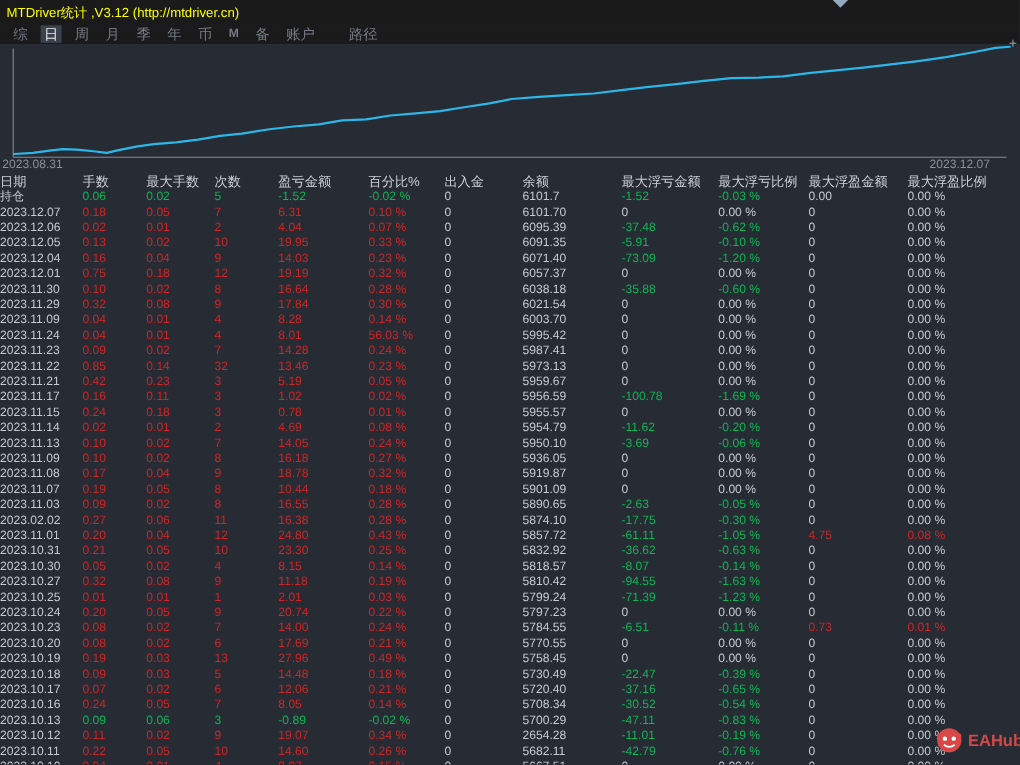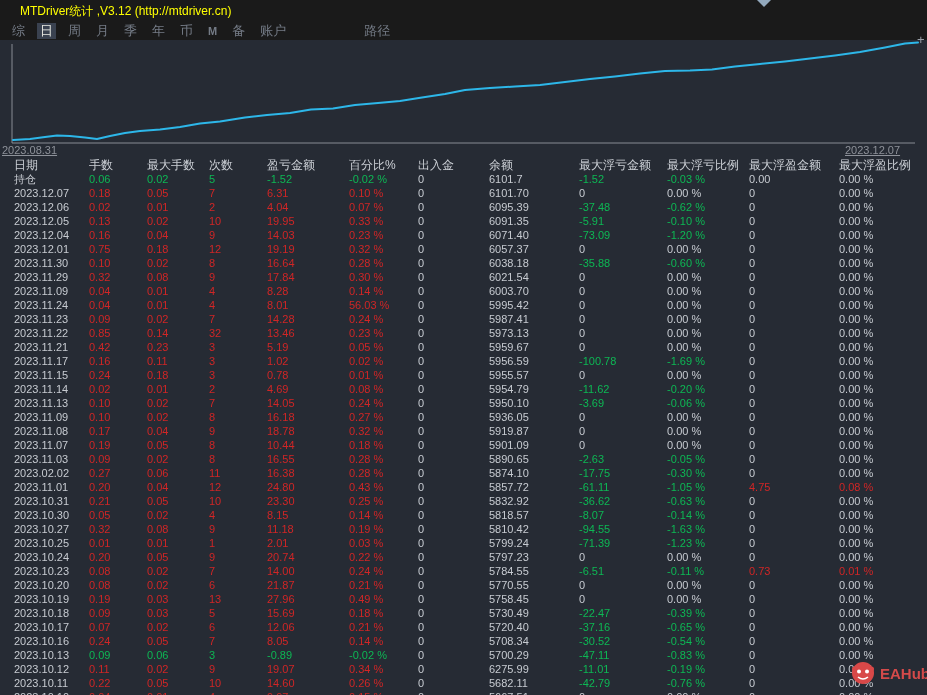--- a/index.html
+++ b/index.html
@@ -1,36 +1,36 @@
 <!DOCTYPE html>
 <html><head>
 <meta charset="utf-8">
 <style>
   html,body{margin:0;padding:0;}
   body{width:927px;height:695px;overflow:hidden;background:#262b34;
        font-family:"Liberation Sans",sans-serif;position:relative;}
   .titlebar{position:absolute;left:0;top:0;width:927px;height:22px;background:#1a1a1a;
-            color:#ffff00;font-size:12px;line-height:22px;padding-left:20px;box-sizing:border-box;}
+            color:#ffff00;font-size:12px;line-height:22px;padding-left:6px;box-sizing:border-box;}
   .menubar{position:absolute;left:0;top:22px;width:927px;height:18px;background:#1a1a1a;
            display:flex;align-items:center;color:#747b86;font-size:13px;}
   .menu-item{margin-left:9px;padding:0 3px;line-height:16px;cursor:default;white-space:nowrap;}
   .menu-item.selected{background:#3a4250;color:#e9e9e2;}
   .menu-item.small{font-size:11px;font-weight:bold;}
-  .menu-path{margin-left:72px;}
+  .menu-path{margin-left:25px;}
   .dropdown-triangle{position:absolute;left:757px;top:0;width:0;height:0;
       border-left:7px solid transparent;border-right:7px solid transparent;
       border-top:7px solid #93a9bd;}
   .chart-wrap{position:absolute;left:0;top:40px;width:927px;height:115px;}
-  .chart-label{position:absolute;font-size:11px;color:#8d9199;top:144px;text-decoration:underline;}
+  .chart-label{position:absolute;font-size:11px;color:#8d9199;top:144px;}
   .chart-label.start{left:2px;}
   .chart-label.end{left:845px;}
   .plus-marker{position:absolute;left:917px;top:33px;color:#9aa0a8;font-size:13px;line-height:13px;}
   .tbl{position:absolute;left:0;top:158px;width:927px;}
   .trow{display:grid;grid-template-columns:75px 58px 62px 58px 82px 69px 71px 90px 88px 82px 90px 92px;
-        height:14px;line-height:14px;font-size:11px;padding-left:14px;box-sizing:border-box;}
+        height:14px;line-height:14px;font-size:11px;padding-left:0;box-sizing:border-box;}
   .trow div{white-space:nowrap;}
   .thead{font-size:12px;color:#ccd0d6;}
   .c-text{color:#c7cbd1}
   .c-red{color:#d02626}
   .c-green{color:#0db754}
   .watermark{position:absolute;left:850px;top:660px;display:flex;align-items:center;gap:4px;}
   .watermark-text{color:#d34a4a;font-weight:bold;font-size:15px;}
 </style>
 </head>
 <body>
@@ -484,21 +484,21 @@
       <div class="c-green">-6.51</div>
       <div class="c-green">-0.11 %</div>
       <div class="c-red">0.73</div>
       <div class="c-red">0.01 %</div>
     </div>
     <div class="trow">
       <div class="c-text">2023.10.20</div>
       <div class="c-red">0.08</div>
       <div class="c-red">0.02</div>
       <div class="c-red">6</div>
-      <div class="c-red">21.87</div>
+      <div class="c-red">17.69</div>
       <div class="c-red">0.21 %</div>
       <div class="c-text">0</div>
       <div class="c-text">5770.55</div>
       <div class="c-text">0</div>
       <div class="c-text">0.00 %</div>
       <div class="c-text">0</div>
       <div class="c-text">0.00 %</div>
     </div>
     <div class="trow">
       <div class="c-text">2023.10.19</div>
@@ -512,21 +512,21 @@
       <div class="c-text">0</div>
       <div class="c-text">0.00 %</div>
       <div class="c-text">0</div>
       <div class="c-text">0.00 %</div>
     </div>
     <div class="trow">
       <div class="c-text">2023.10.18</div>
       <div class="c-red">0.09</div>
       <div class="c-red">0.03</div>
       <div class="c-red">5</div>
-      <div class="c-red">15.69</div>
+      <div class="c-red">14.48</div>
       <div class="c-red">0.18 %</div>
       <div class="c-text">0</div>
       <div class="c-text">5730.49</div>
       <div class="c-green">-22.47</div>
       <div class="c-green">-0.39 %</div>
       <div class="c-text">0</div>
       <div class="c-text">0.00 %</div>
     </div>
     <div class="trow">
       <div class="c-text">2023.10.17</div>
@@ -571,21 +571,21 @@
       <div class="c-text">0.00 %</div>
     </div>
     <div class="trow">
       <div class="c-text">2023.10.12</div>
       <div class="c-red">0.11</div>
       <div class="c-red">0.02</div>
       <div class="c-red">9</div>
       <div class="c-red">19.07</div>
       <div class="c-red">0.34 %</div>
       <div class="c-text">0</div>
-      <div class="c-text">6275.99</div>
+      <div class="c-text">2654.28</div>
       <div class="c-green">-11.01</div>
       <div class="c-green">-0.19 %</div>
       <div class="c-text">0</div>
       <div class="c-text">0.00 %</div>
     </div>
     <div class="trow">
       <div class="c-text">2023.10.11</div>
       <div class="c-red">0.22</div>
       <div class="c-red">0.05</div>
       <div class="c-red">10</div>

